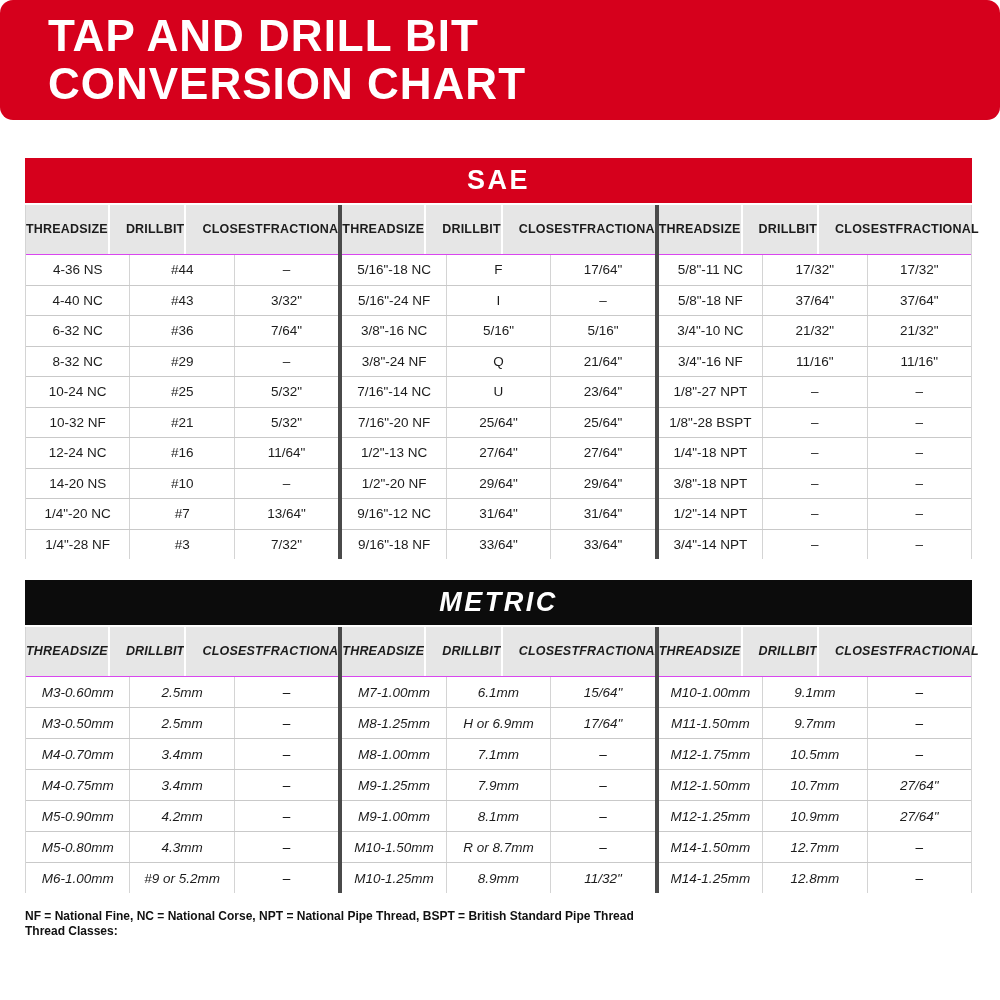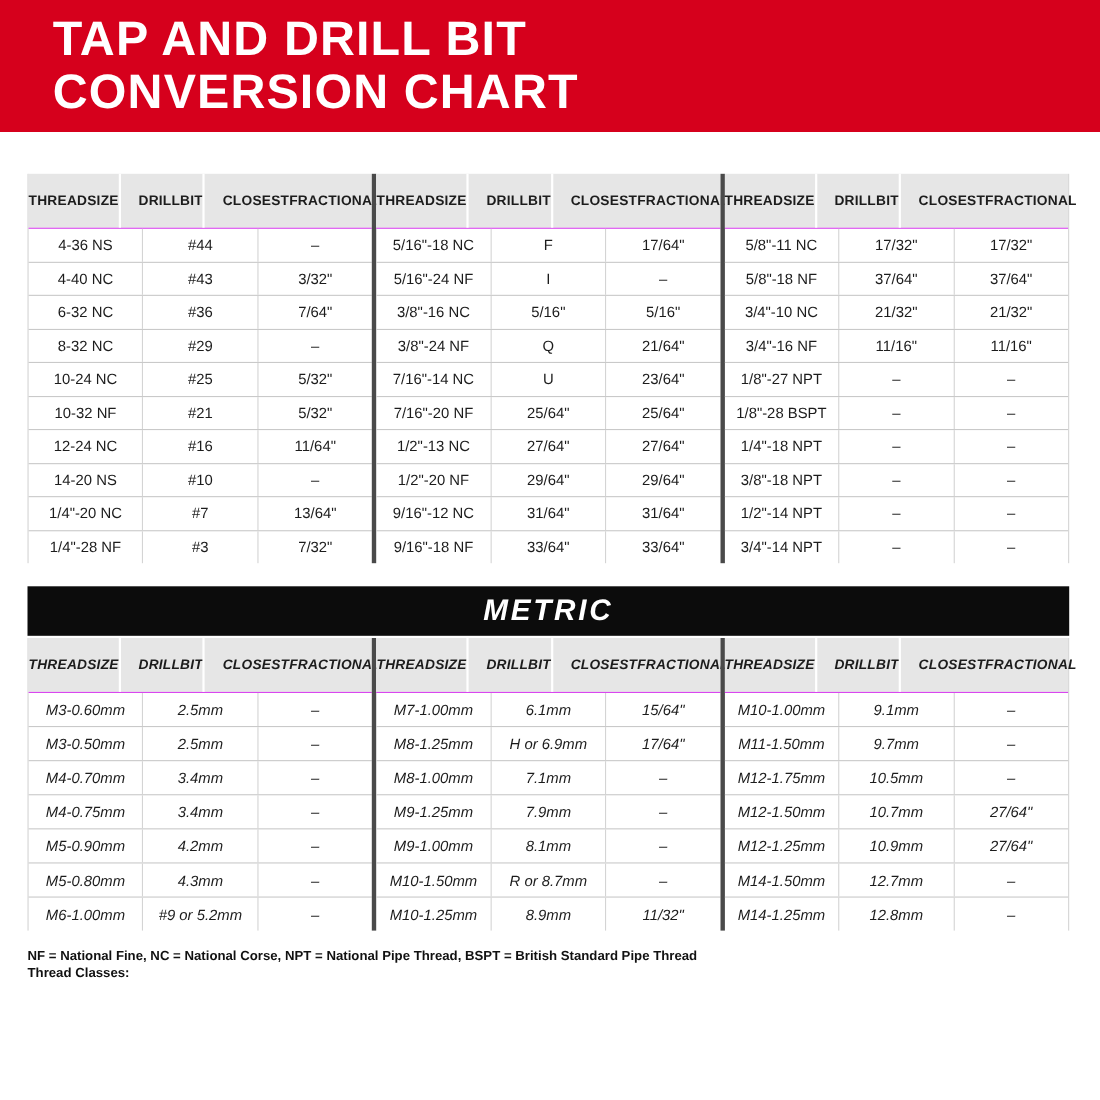--- a/index.html
+++ b/index.html
@@ -9,21 +9,21 @@
     --divider:#4a4a4a;
     --grid-line:#c9c9c9;
     --grid-line-v:#d4d4d4;
     --text:#1c1c1c;
   }
   *{margin:0;padding:0;box-sizing:border-box;}
   html,body{width:1000px;background:#fff;font-family:"Liberation Sans",sans-serif;color:var(--text);}
   body{height:1000px;overflow:hidden;}
 
   
-  .banner{width:1000px;height:120px;background:var(--red);display:flex;flex-direction:column;justify-content:center;padding-left:48px;}
+  .banner{width:1000px;height:120px;background:var(--red);display:flex;flex-direction:column;justify-content:center;padding-left:48px;border-radius:13px;}
   .banner .t-line{color:#fff;font-weight:bold;font-size:44px;line-height:48px;letter-spacing:1px;}
 
   
   .section{width:947px;margin-left:25px;}
   .section.first{margin-top:38px;}
   .section.second{margin-top:21px;font-style:italic;}
   .bar{height:45px;display:flex;align-items:center;justify-content:center;color:#fff;font-weight:bold;font-size:27px;letter-spacing:2.5px;margin-bottom:2px;}
   .bar.red{background:var(--red);}
   .bar.black{background:var(--black);}
 
@@ -49,20 +49,21 @@
 <body>
 
 <div class="banner">
   <div>
     <div class="t-line">TAP AND DRILL BIT</div>
     <div class="t-line">CONVERSION CHART</div>
   </div>
 </div>
 
 <div class="section first">
+  <div class="bar red">SAE</div>
   <div class="grid">
       <div class="group">
         <div class="hrow">
           <div class="hcell">
             <div class="">THREAD</div>
             <div class="">SIZE</div>
           </div>
           <div class="hcell">
             <div class="">DRILL</div>
             <div class="">BIT</div>

